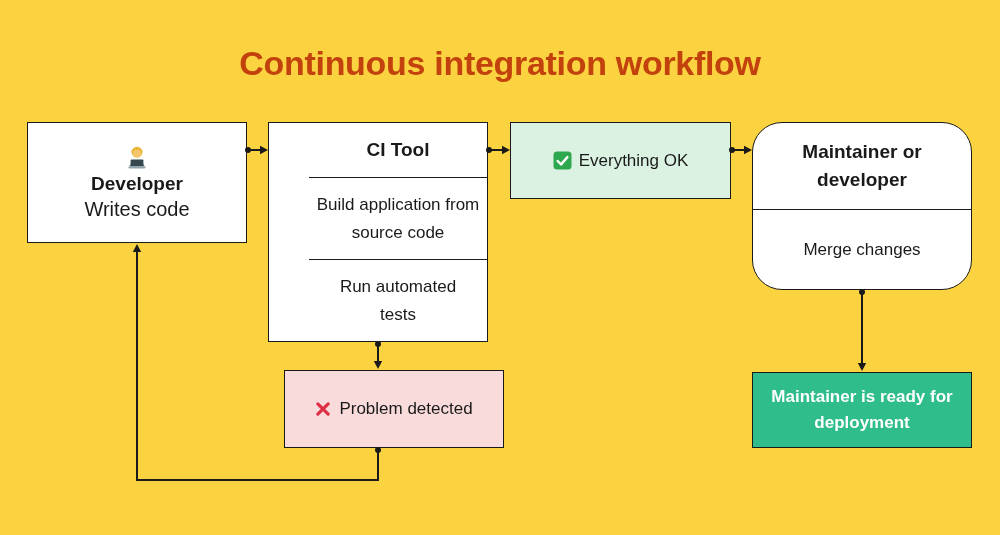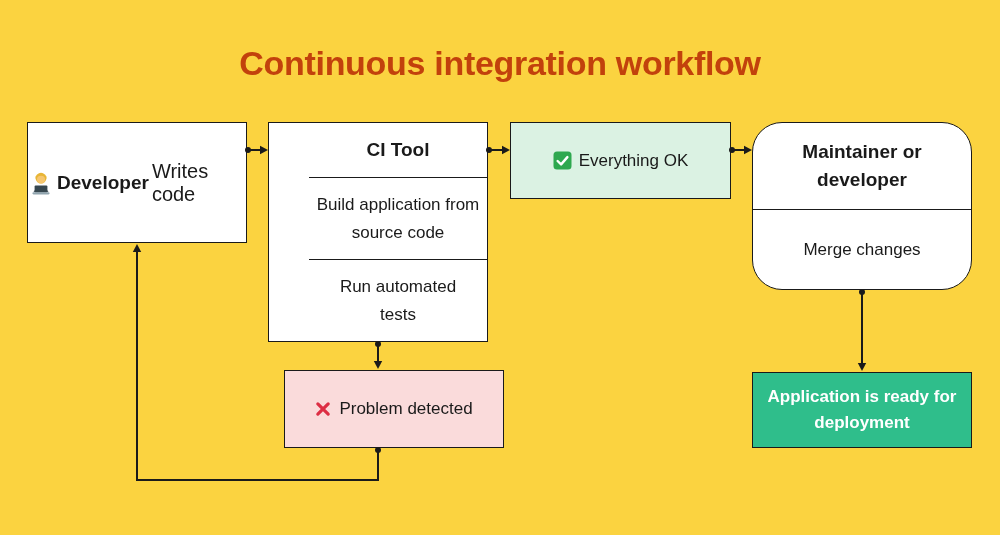--- a/index.html
+++ b/index.html
@@ -29,21 +29,21 @@
   .box {
     position: absolute;
     border: 1px solid var(--border, #1a1a1a);
     background: var(--box-bg, #fff);
     z-index: 2;
   }
 
   
   .developer {
     left: 27px; top: 122px; width: 220px; height: 121px;
-    display: flex; flex-direction: row; align-items: center; justify-content: center;
+    display: flex; flex-direction: column; align-items: center; justify-content: center;
     gap: 3px;
   }
   .node-title { font-size: 19px; font-weight: 700; }
   .node-sub   { font-size: 20px; }
 
   
   .ci {
     left: 268px; top: 122px; width: 220px; height: 220px;
     display: flex; flex-direction: column; padding-left: 40px;
   }
@@ -178,21 +178,21 @@
   <div class="box problem">
     <span class="icon">
       <svg width="16" height="16" viewBox="0 0 17 17">
         <path d="M3 3 L14 14 M14 3 L3 14" stroke="#DD2E44" stroke-width="3.4" stroke-linecap="round"></path>
       </svg>
     </span>
     <span>Problem detected</span>
   </div>
 
   <div class="box deploy">
-    <span>Application is ready for deployment</span>
+    <span>Maintainer is ready for deployment</span>
   </div>
 
   <svg class="connectors" width="1000" height="535" viewBox="0 0 1000 535">
     <g stroke="#1a1a1a" stroke-width="2" fill="#1a1a1a">
 
       <g>
         <circle cx="248" cy="150" r="3" stroke="none"></circle>
         <line x1="248" y1="150" x2="261" y2="150"></line>
         <polygon points="268,150 260,145.8 260,154.2" stroke="none"></polygon>
       </g>

